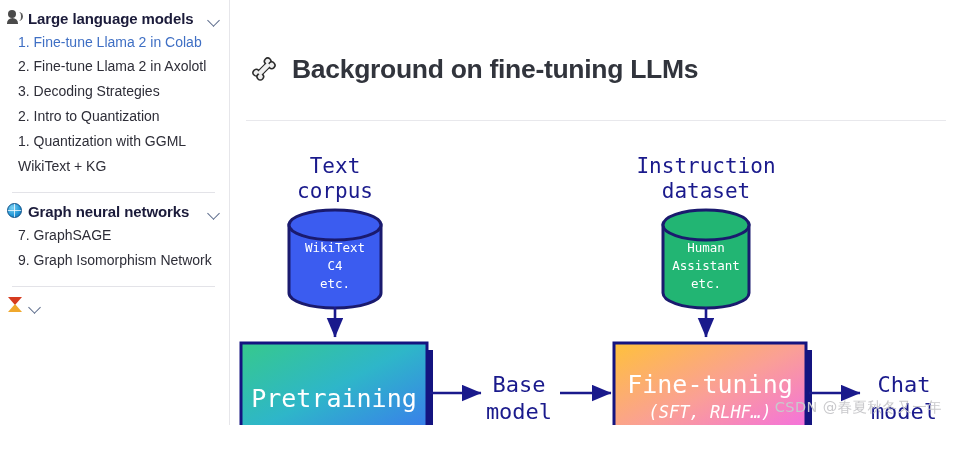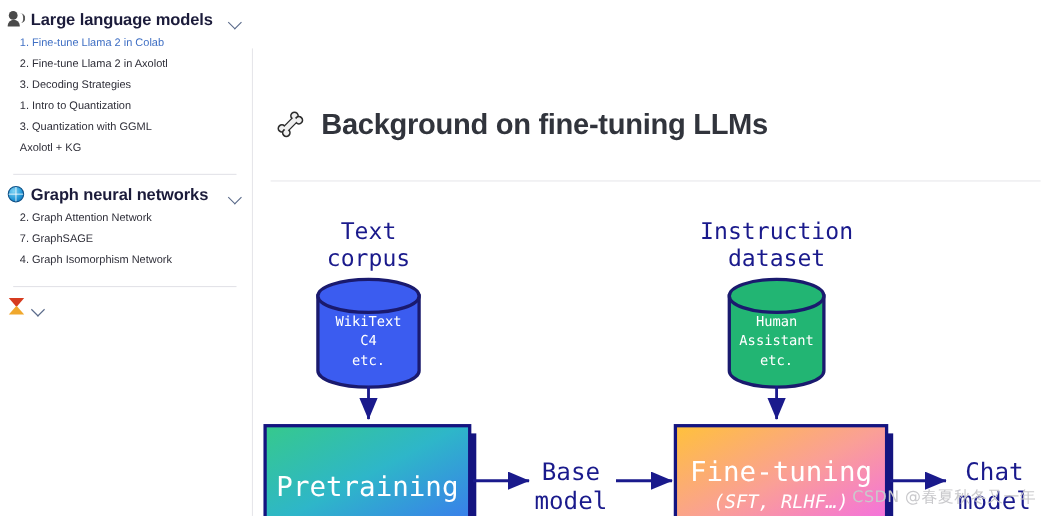--- a/index.html
+++ b/index.html
@@ -8,21 +8,20 @@
     width: 956px; height: 469px;
     overflow: hidden;
     background: #ffffff;
     font-family: "Liberation Sans", sans-serif;
   }
   #page {
     position: relative;
     width: 956px; height: 469px;
     background: #fff;
     display: flex;
-    align-items: flex-end;
   }
 
   
   #sidebar {
     position: relative;
     width: 229px;
     height: 469px;
     background: #ffffff;
     overflow: hidden;
     padding: 0;
@@ -63,21 +62,21 @@
     content: "";
     position: absolute;
     left: 2px; top: 3px;
     width: 8px; height: 8px;
     border-right: 1.4px solid #5a6a8a;
     border-bottom: 1.4px solid #5a6a8a;
     transform: rotate(45deg);
   }
   .sb-list { list-style: none; margin: 0; padding: 0 0 6px 0; }
   .sb-item {
-    font-size: 10px;
+    font-size: 14px;
     color: #2e2e38;
     line-height: 1.42;
     padding: 2.5px 4px 2.5px 12px;
     cursor: pointer;
     white-space: normal;
   }
   .sb-item.active { color: #3f6fc4; }
   .sb-divider {
     height: 1px;
     background: #e3e3e8;
@@ -214,39 +213,38 @@
             <span class="sp-head"></span><span class="sp-body"></span><span class="sp-wave"></span>
           </span>
         </span>
         <span class="sb-head-title">Large language models</span>
         <span class="chev"></span>
       </div>
       <ul class="sb-list">
         <li class="sb-item active">1. Fine-tune Llama 2 in Colab</li>
         <li class="sb-item">2. Fine-tune Llama 2 in Axolotl</li>
         <li class="sb-item">3. Decoding Strategies</li>
-        <li class="sb-item">1. Intro to Quantization</li>
-        <li class="sb-item">3. Quantization with GGML</li>
-        <li class="sb-item">Axolotl + KG</li>
+        <li class="sb-item">2. Intro to Quantization</li>
+        <li class="sb-item">1. Quantization with GGML</li>
+        <li class="sb-item">WikiText + KG</li>
       </ul>
       <div class="sb-divider"></div>
     </div>
 
     <div class="sb-section">
       <div class="sb-head">
         <span class="sb-head-icon">
           <span class="globe-icon"></span>
         </span>
         <span class="sb-head-title">Graph neural networks</span>
         <span class="chev"></span>
       </div>
       <ul class="sb-list">
-        <li class="sb-item">2. Graph Attention Network</li>
         <li class="sb-item">7. GraphSAGE</li>
-        <li class="sb-item">4. Graph Isomorphism Network</li>
+        <li class="sb-item">9. Graph Isomorphism Network</li>
       </ul>
       <div class="sb-divider"></div>
     </div>
 
     <div class="sb-section">
       <div class="sb-head">
         <span class="sb-head-icon">
           <span class="hourglass-icon"></span>
         </span>
         <span class="chev"></span>

